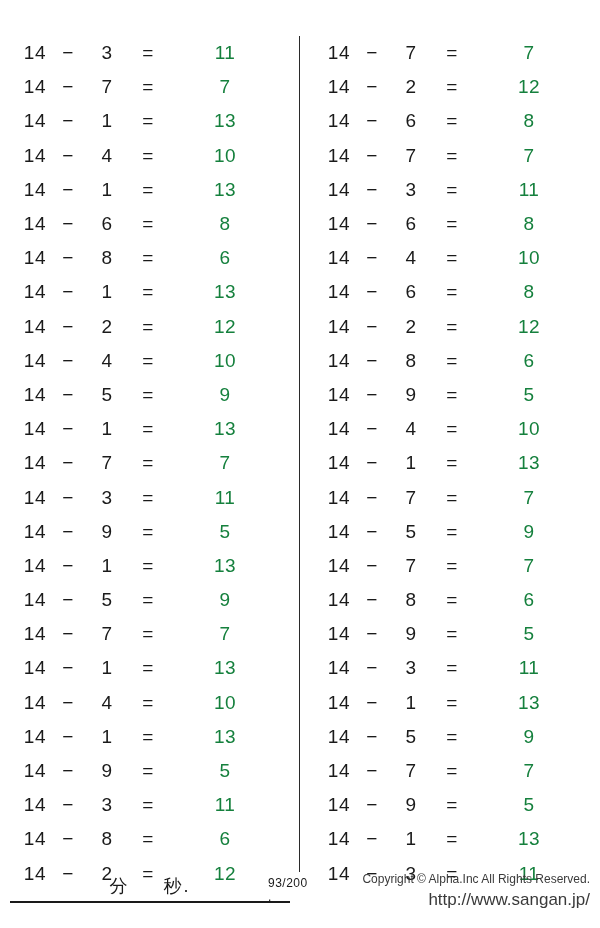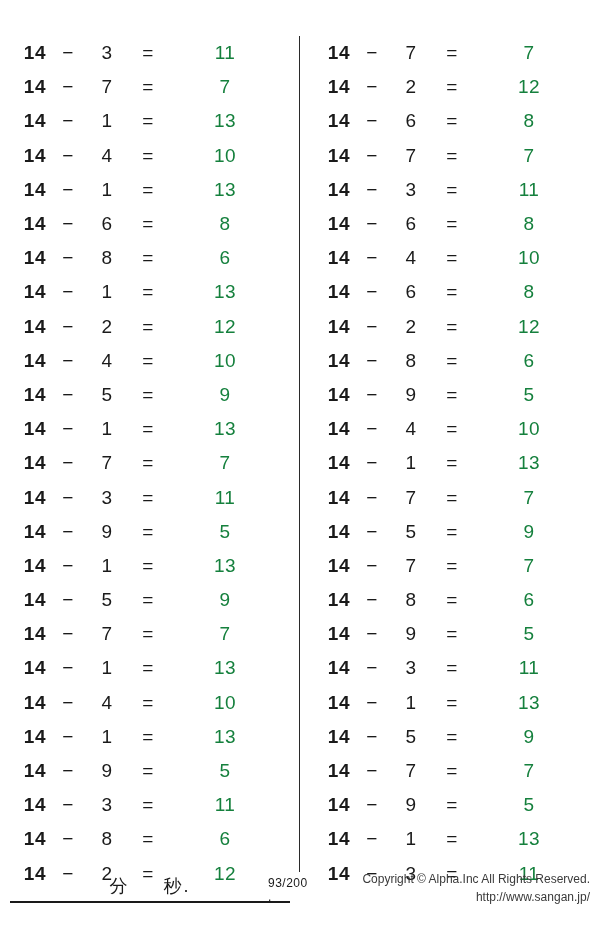--- a/index.html
+++ b/index.html
@@ -62,21 +62,21 @@
     height: 34.2px;
     display: flex;
     align-items: center;
     font-size: 19px;
     letter-spacing: 0.5px;
   }
   .cell {
     text-align: center;
     white-space: nowrap;
   }
-  .c-a      { width: 44px; text-align: right; padding-right: 2px; font-weight: bold; }
+  .c-a      { width: 44px; text-align: right; padding-right: 2px; }
   .c-op     { width: 40px; }
   .c-b      { width: 38px; }
   .c-eq     { width: 44px; }
   .c-answer { width: 110px; color: #15803d; }
   .col.left .c-a { width: 40px; }
   
   .footer {
     position: absolute;
     left: 0;
     bottom: 0;
@@ -119,21 +119,21 @@
     top: 4px;
     font-size: 12px;
     color: #3a3a3a;
     text-align: right;
     white-space: nowrap;
   }
   .url {
     position: absolute;
     right: 10px;
     top: 22px;
-    font-size: 12px;
+    font-size: 17px;
     color: #3a3a3a;
     text-align: right;
     white-space: nowrap;
   }
 </style>
 </head>
 <body>
 
 <div class="sheet">
 

